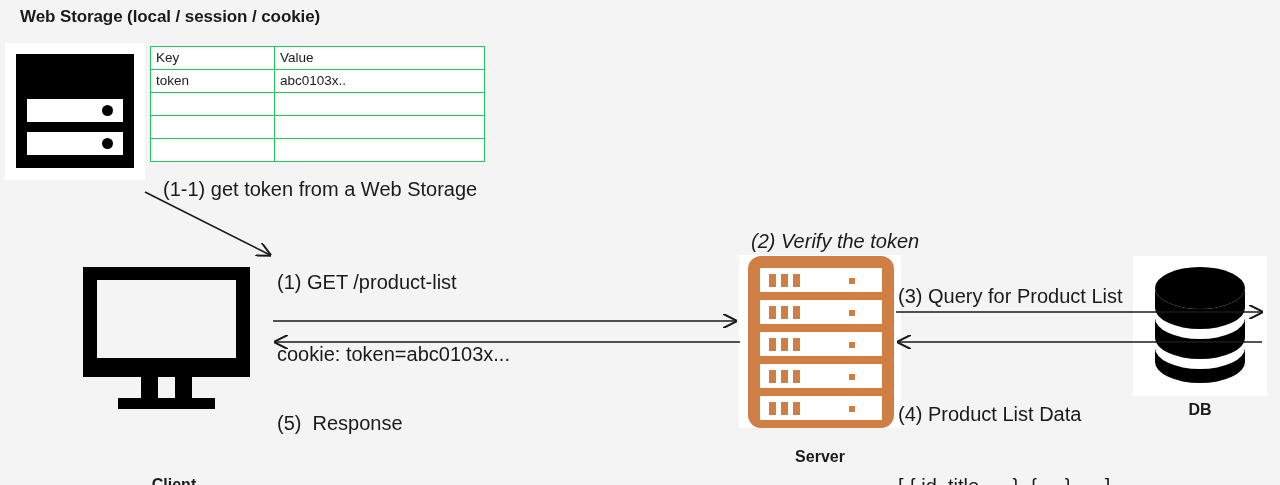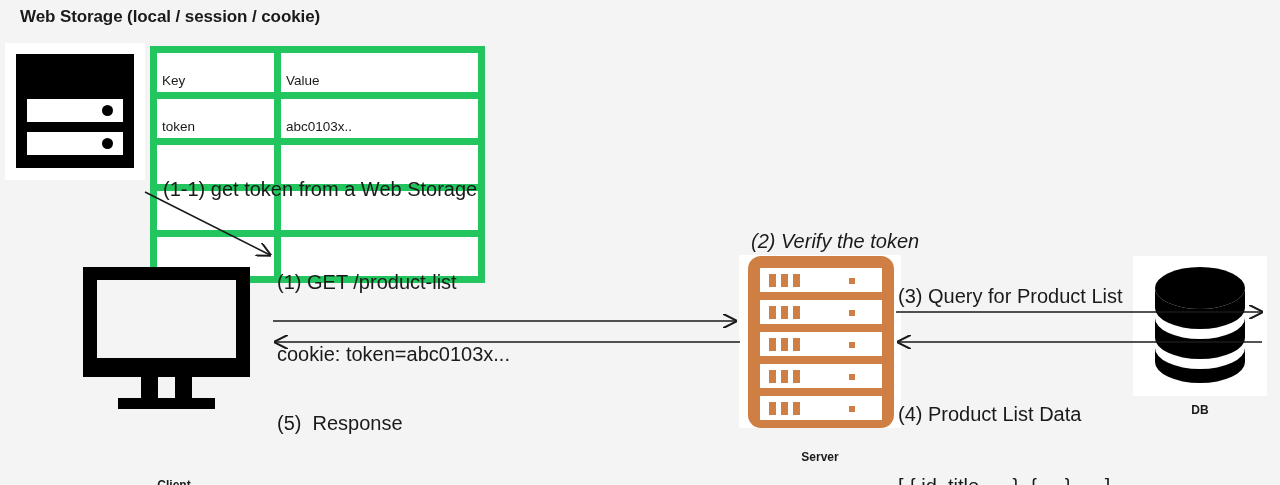--- a/index.html
+++ b/index.html
@@ -63,43 +63,43 @@
   }
 
   
   #kv-table {
     left: 150px; top: 46px; width: 335px;
     border-collapse: collapse;
     background: #ffffff;
     table-layout: fixed;
   }
   #kv-table td {
-    border: 7px solid #22c55e;
+    border: 1px solid #22c55e;
     height: 18px;
-    padding: 19px 0 2px 5px;
+    padding: 2px 0 2px 5px;
     font-size: 13.5px;
     line-height: 16px;
     vertical-align: middle;
     overflow: hidden;
     white-space: nowrap;
   }
   #kv-table col.c-key { width: 124px; }
 
   
   .label { font-size: 20px; line-height: 24px; white-space: pre; }
   #label-1-1      { left: 163px; top: 177px; }
   #label-request  { left: 277px; top: 222px; }
   #label-response { left: 277px; top: 363px; }
   #label-verify   { left: 751px; top: 229px; font-style: italic; }
   #label-query    { left: 898px; top: 284px; }
   #label-dbdata   { left: 898px; top: 354px; }
 
   
   .caption {
-    font-size: 12px;
+    font-size: 16px;
     font-weight: bold;
     text-align: center;
     line-height: 24px;
     white-space: pre;
   }
   #client-caption { left: 83px;  top: 425px; width: 182px; }
   #server-caption { left: 739px; top: 445px; width: 162px; }
   #db-caption     { left: 1133px;top: 398px; width: 134px; }
 
   

